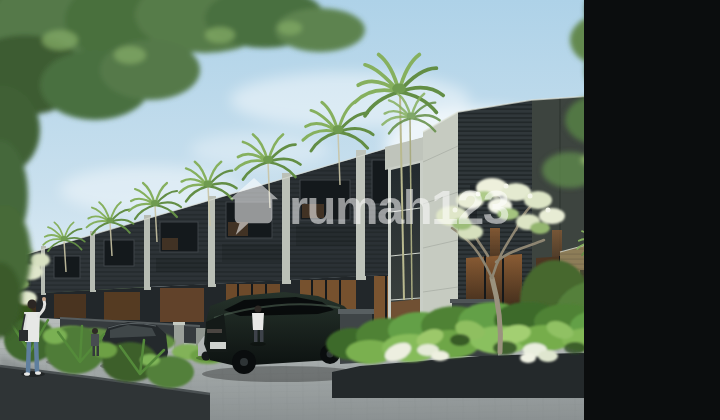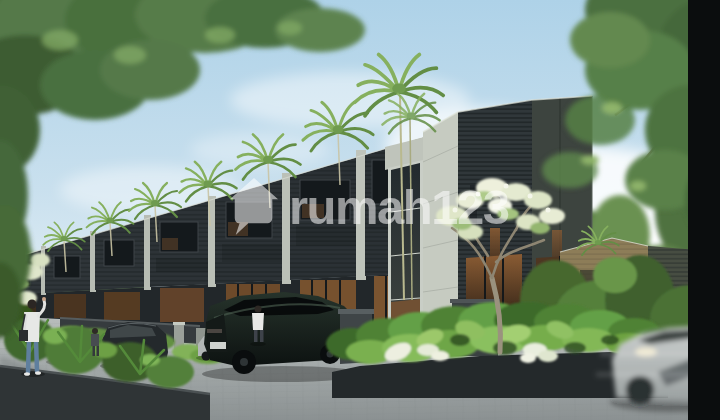--- a/index.html
+++ b/index.html
@@ -1,16 +1,16 @@
 <!DOCTYPE html>
 <html><head>
 <meta charset="utf-8">
 <style>
   html,body{margin:0;padding:0;background:#0b0d0e;}
-  .stage{position:relative;width:688px;height:420px;overflow:hidden;font-family:"Liberation Sans",sans-serif;background:#737373;}
+  .stage{position:relative;width:584px;height:420px;overflow:hidden;font-family:"Liberation Sans",sans-serif;background:#737373;}
   .stage svg{display:block;}
   .watermark{position:absolute;left:228px;top:176px;display:flex;align-items:center;gap:9px;opacity:.55;pointer-events:none;}
   .wm-text{color:#ffffff;font-size:49px;font-weight:bold;letter-spacing:-1.5px;line-height:1;white-space:nowrap;}
 </style>
 </head>
 <body>
 
 <div class="stage">
 <svg width="720" height="420" viewBox="0 0 720 420">
   <defs>

